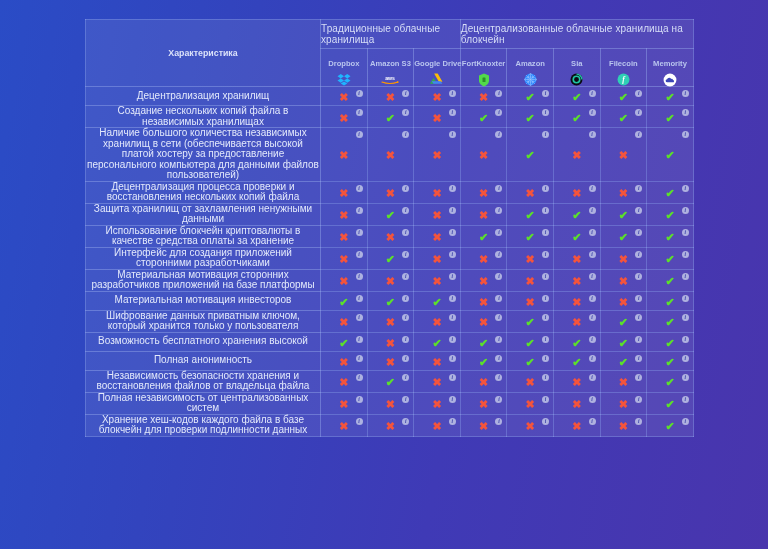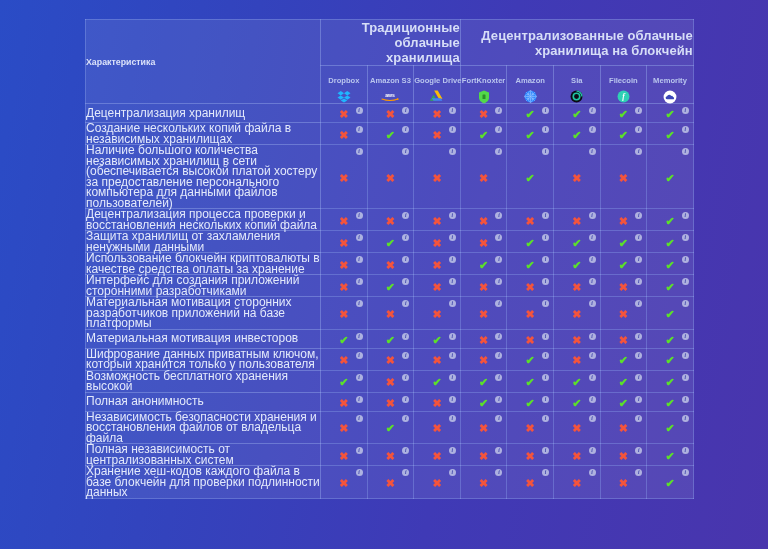--- a/index.html
+++ b/index.html
@@ -33,29 +33,29 @@
   table.cmp td, table.cmp th {
     border: 1px solid rgba(150,170,235,0.45);
     background: rgba(255,255,255,0.085);
     padding: 0;
     vertical-align: middle;
   }
   
   .grp {
     height: 28px;
     color: #d7def7;
-    font-size: 13px;
-    font-weight: 700;
-    text-align: right;
+    font-size: 10px;
+    font-weight: 400;
+    text-align: left;
     letter-spacing: .1px;
   }
   .feat-head {
     color: #dbe2fa;
     font-size: 8.8px;
-    text-align: left;
+    text-align: center;
     padding: 0 10px;
   }
   
   .brand {
     height: 35px;
     text-align: center;
     padding-top: 2px;
   }
   .brand-name {
     display: block;
@@ -70,22 +70,23 @@
     display: block;
     height: 15px;
     line-height: 15px;
     text-align: center;
   }
   .brand-ico svg { vertical-align: middle; }
 
   
   .feat {
     color: #e3e9fb;
-    font-size: 12px;
+    font-size: 10px;
     line-height: 10.5px;
+    text-align: center;
     padding: 7px 13px;
   }
   
   .val {
     position: relative;
     text-align: center;
   }
   .mark {
     font-size: 11px;
     line-height: 1;

